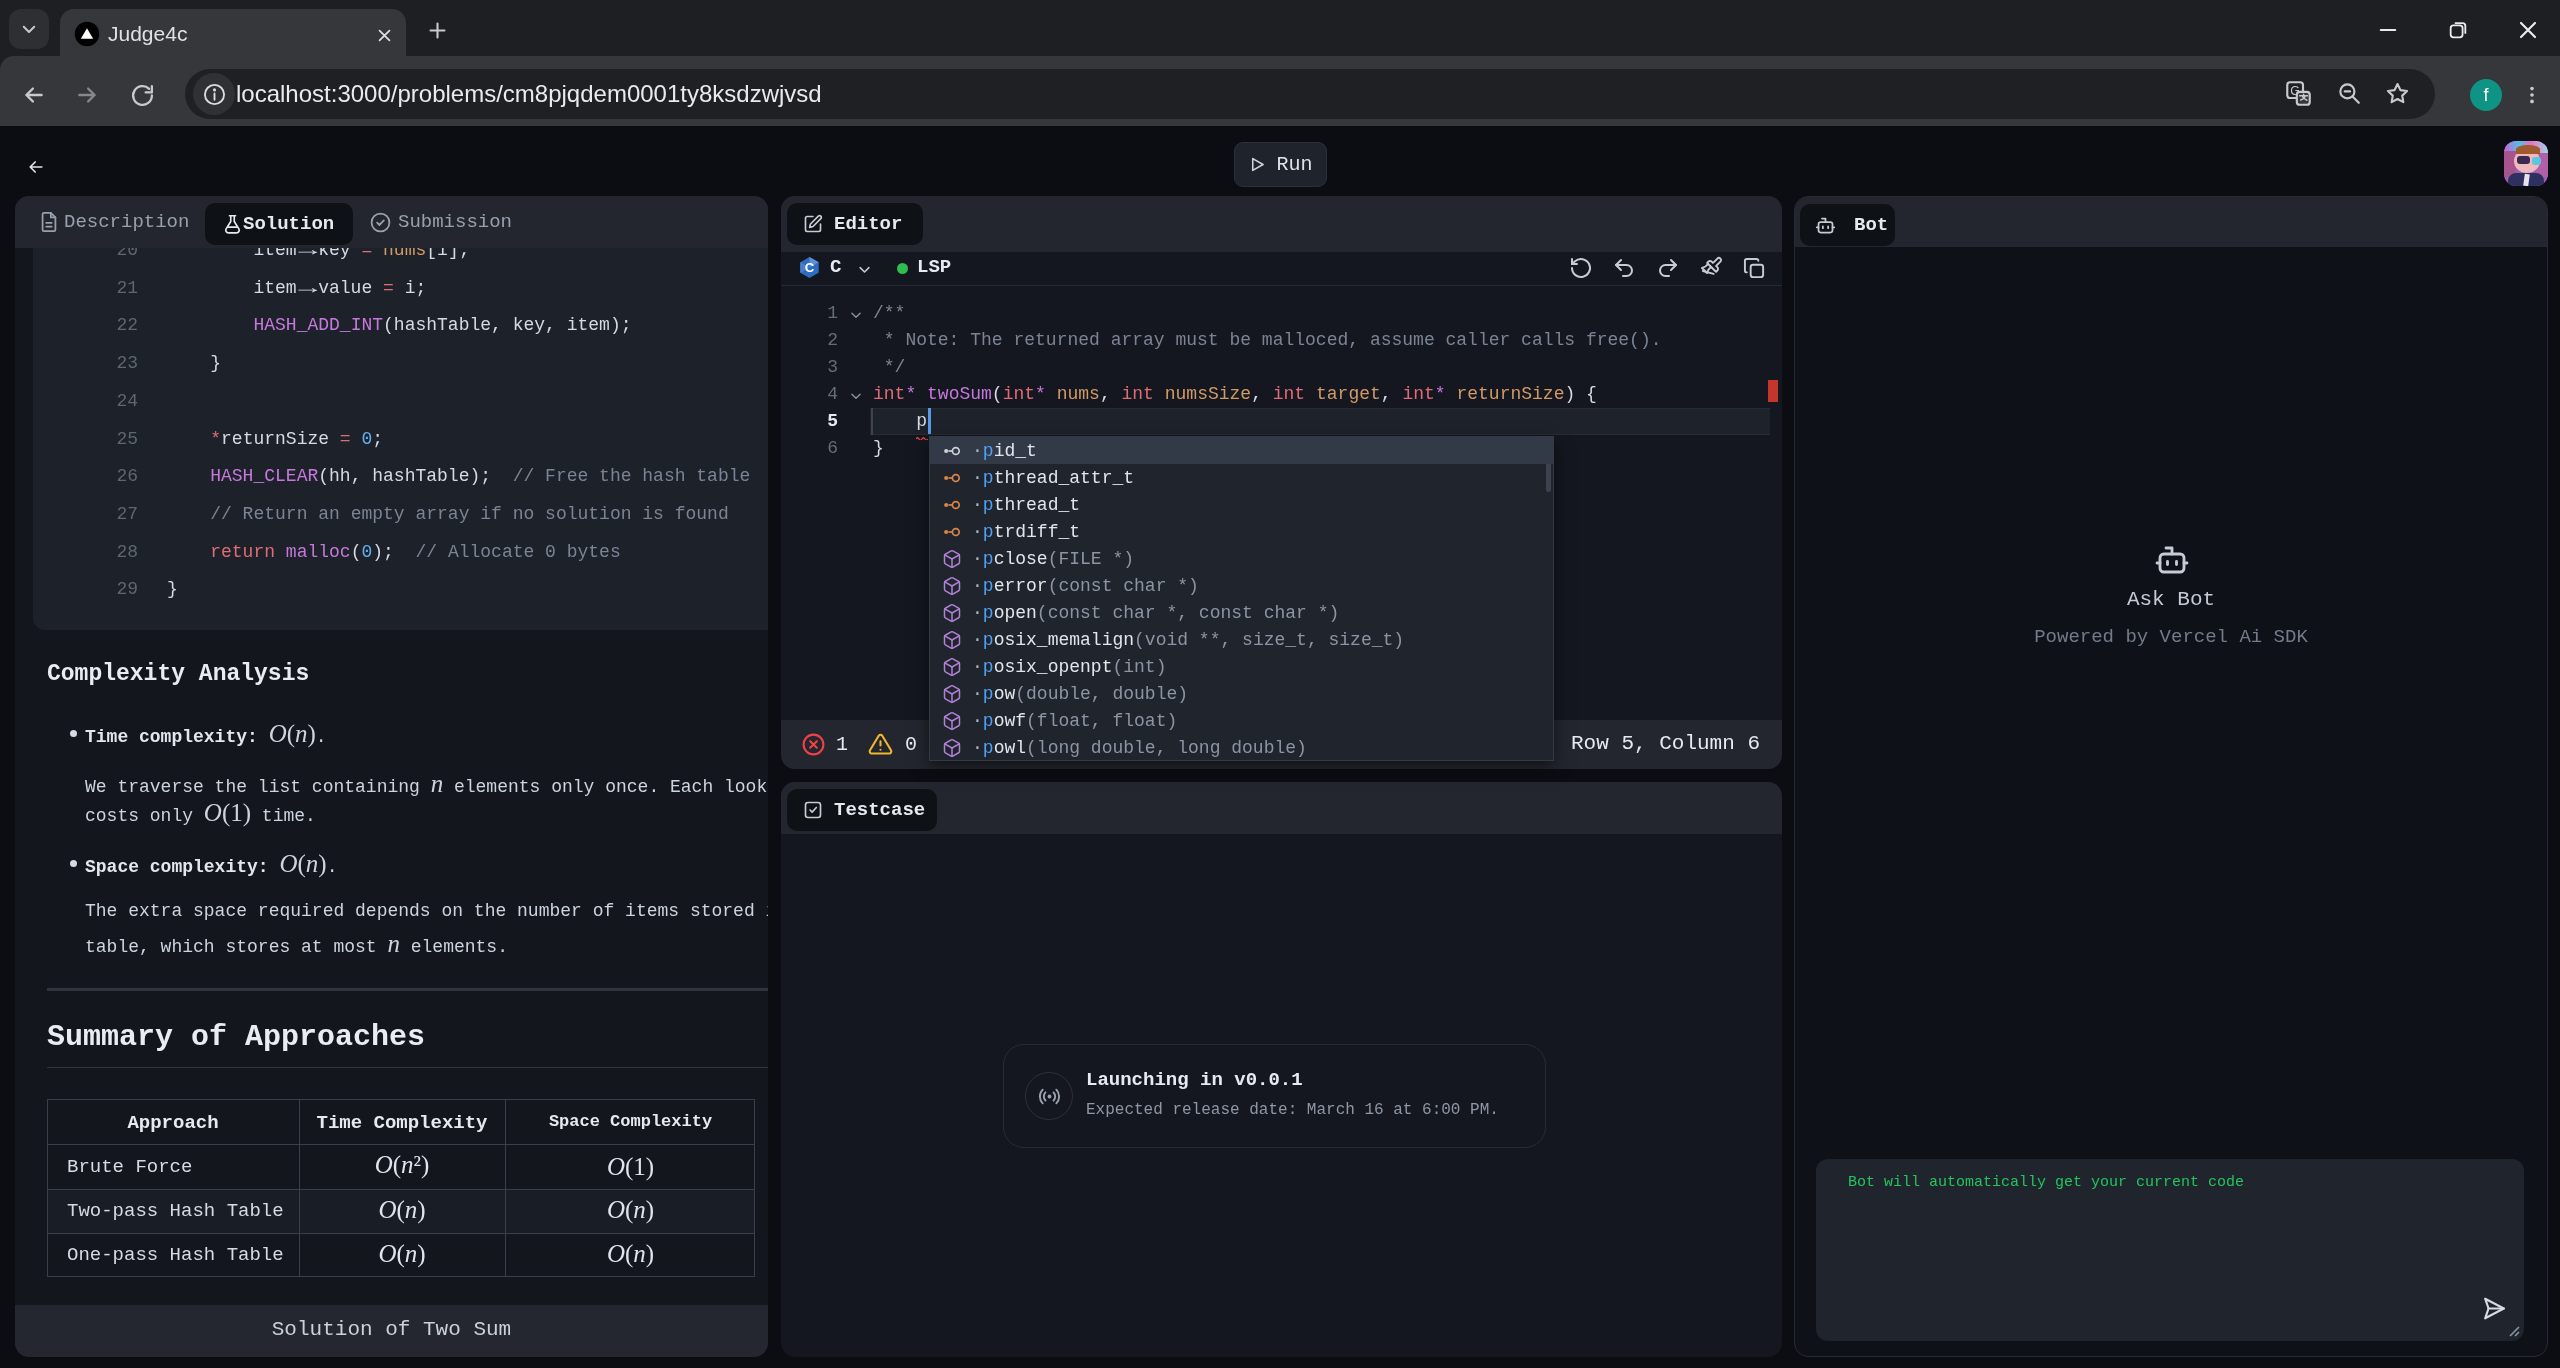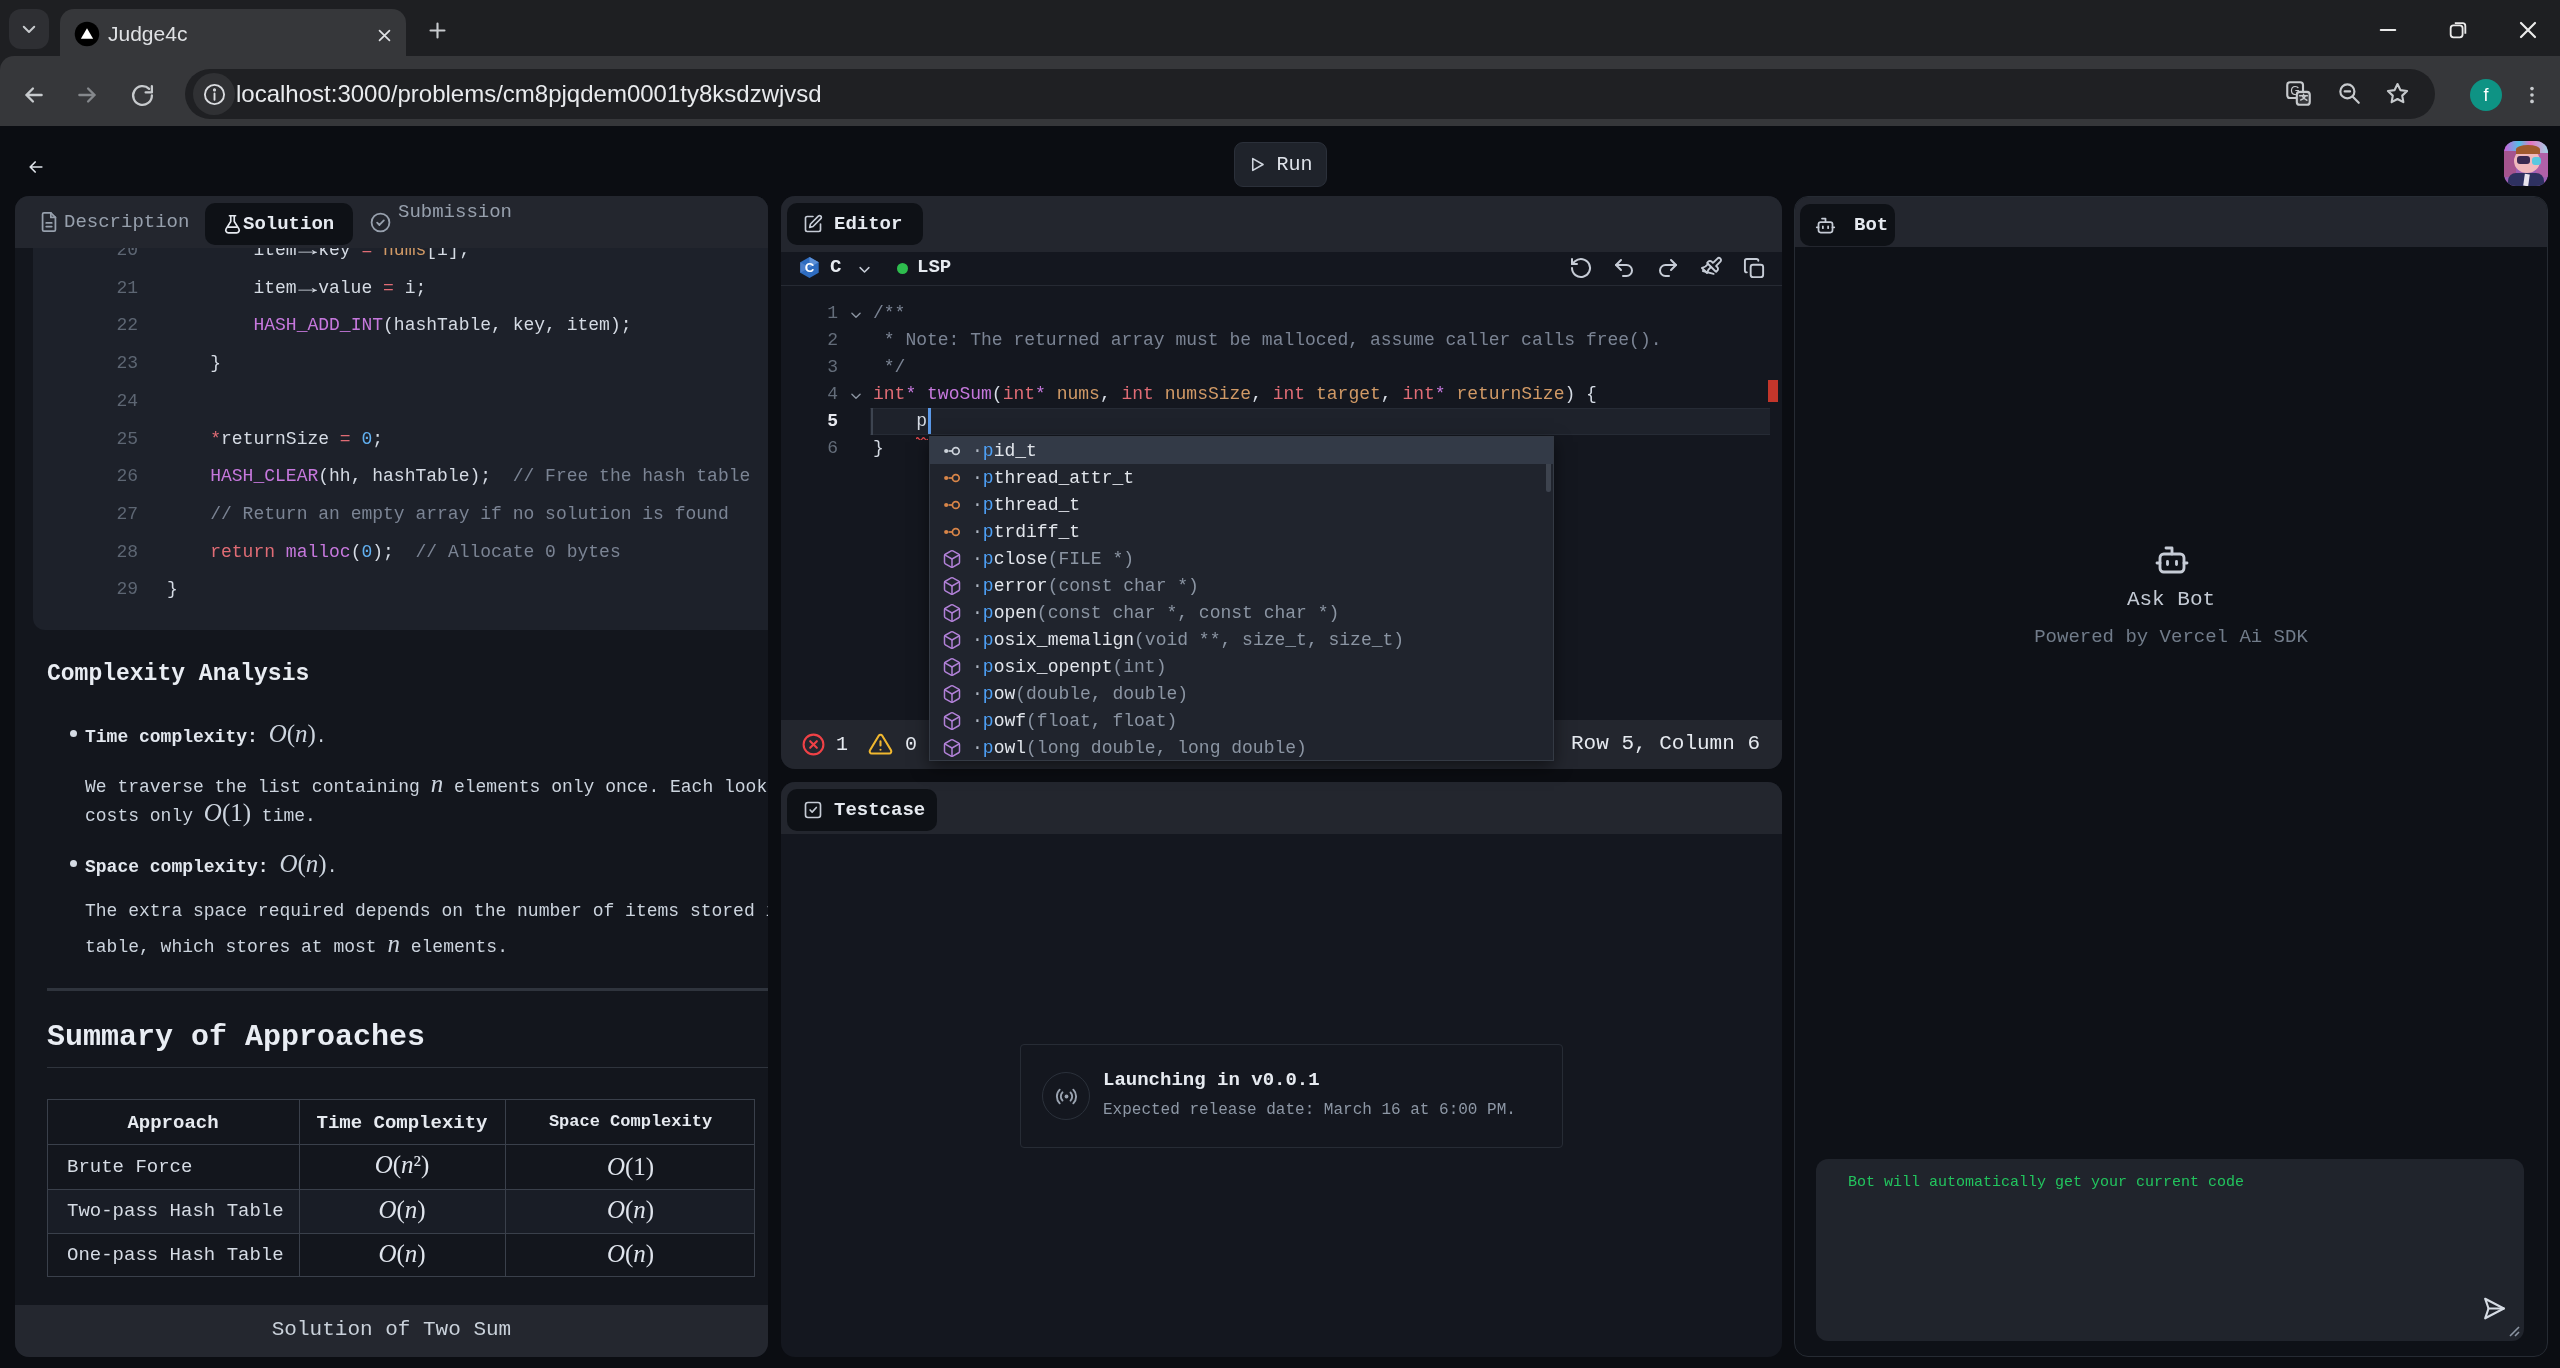--- a/index.html
+++ b/index.html
@@ -210,21 +210,21 @@
             <path d="M7 15h10"></path>
           </svg>
         <span style="margin-left:0;">Solution</span>
       </div>
       <div class="citem" style="left:352px;top:13px;width:26px;height:26px;">
         <svg width="23" height="23" viewBox="0 0 24 24" fill="none" stroke="#97a0ad" stroke-width="1.9" stroke-linecap="round" stroke-linejoin="round">
             <circle cx="12" cy="12" r="9.3"></circle>
             <path d="M8.5 12.2l2.4 2.4 4.6-4.8"></path>
           </svg>
       </div>
-      <div class="abs tabtxt" style="left:383px;top:5px;">Submission</div>
+      <div class="abs tabtxt" style="left:383px;top:15px;">Submission</div>
     </div>
     <div id="lprose">
       <div class="abs mono" style="left:32px;top:465px;font-size:23px;font-weight:bold;color:#e9edf3;">Complexity Analysis</div>
       <div class="abs" style="left:55px;top:534px;width:7px;height:7px;border-radius:50%;background:#d5dbe4;"></div>
       <div class="abs prose" style="left:70px;top:524px;"><b style="color:#e2e7ee;">Time complexity:</b> <span class="mathit">O</span><span class="mathup">(</span><span class="mathit">n</span><span class="mathup">)</span>.</div>
       <div class="abs prose" style="left:70px;top:574px;">We traverse the list containing <span class="mathit">n</span> elements only once. Each lookup in</div>
       <div class="abs prose" style="left:70px;top:603px;">costs only <span class="mathit">O</span><span class="mathup">(1)</span> time.</div>
       <div class="abs" style="left:55px;top:664px;width:7px;height:7px;border-radius:50%;background:#d5dbe4;"></div>
       <div class="abs prose" style="left:70px;top:654px;"><b style="color:#e2e7ee;">Space complexity:</b> <span class="mathit">O</span><span class="mathup">(</span><span class="mathit">n</span><span class="mathup">)</span>.</div>
       <div class="abs prose" style="left:70px;top:705px;">The extra space required depends on the number of items stored in the</div>
@@ -368,21 +368,21 @@
   <div class="panel" id="mpanel2">
     <div class="bar" style="height:52px;">
       <div class="pill" style="left:6px;width:150px;">
         <svg style="margin-left:16px;" width="20" height="20" viewBox="0 0 24 24" fill="none" stroke="#c6ccd6" stroke-width="2" stroke-linecap="round" stroke-linejoin="round">
             <rect x="3" y="3" width="18" height="18" rx="3"></rect>
             <path d="m8.5 12 2.5 2.5 5-5.5"></path>
           </svg>
         <span style="margin-left:11px;">Testcase</span>
       </div>
     </div>
-    <div class="abs" style="left:239px;top:262px;width:543px;height:104px;border:1px solid #272c35;border-radius:4px;">
+    <div class="abs" style="left:222px;top:262px;width:543px;height:104px;border:1px solid #272c35;border-radius:21px;">
       <div class="citem" style="left:21px;top:27px;width:48px;height:48px;border:1px solid #2b313b;border-radius:50%;">
         <svg width="23" height="23" viewBox="0 0 24 24" fill="none" stroke="#9aa3b0" stroke-width="2" stroke-linecap="round">
             <path d="M4.9 19.1C1 15.2 1 8.8 4.9 4.9"></path>
             <path d="M7.8 16.2c-2.3-2.3-2.3-6.1 0-8.5"></path>
             <circle cx="12" cy="12" r="2" fill="#9aa3b0" stroke="none"></circle>
             <path d="M16.2 7.8c2.3 2.3 2.3 6.1 0 8.5"></path>
             <path d="M19.1 4.9C23 8.8 23 15.2 19.1 19.1"></path>
           </svg>
       </div>
       <div class="abs mono" style="left:82px;top:24px;font-size:19px;font-weight:bold;color:#e6eaf0;white-space:nowrap;">Launching in v0.0.1</div>

